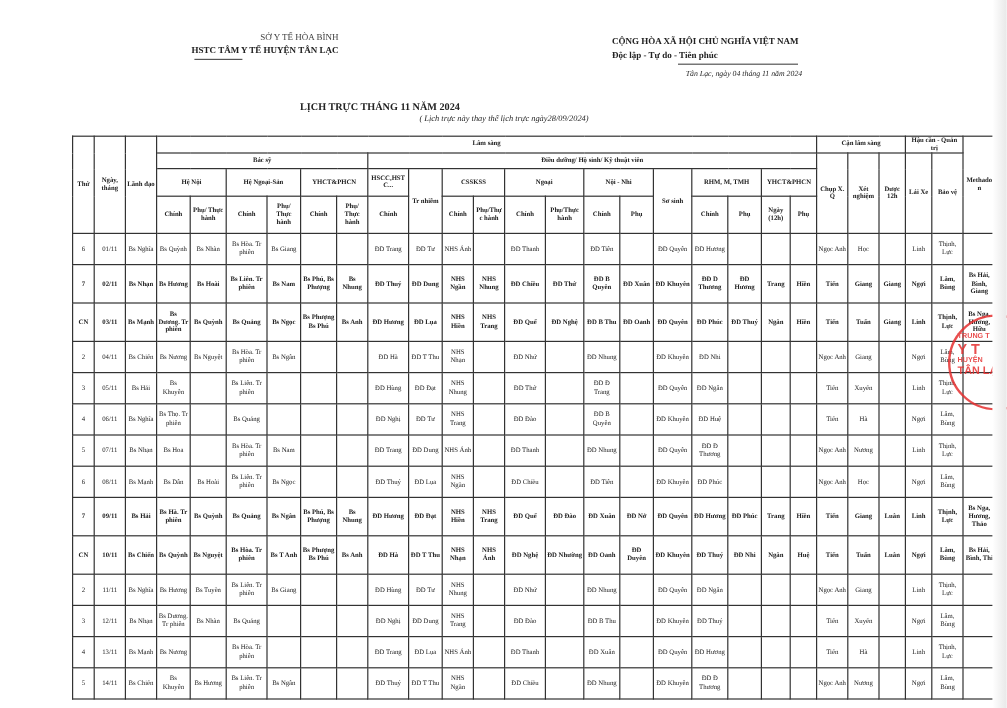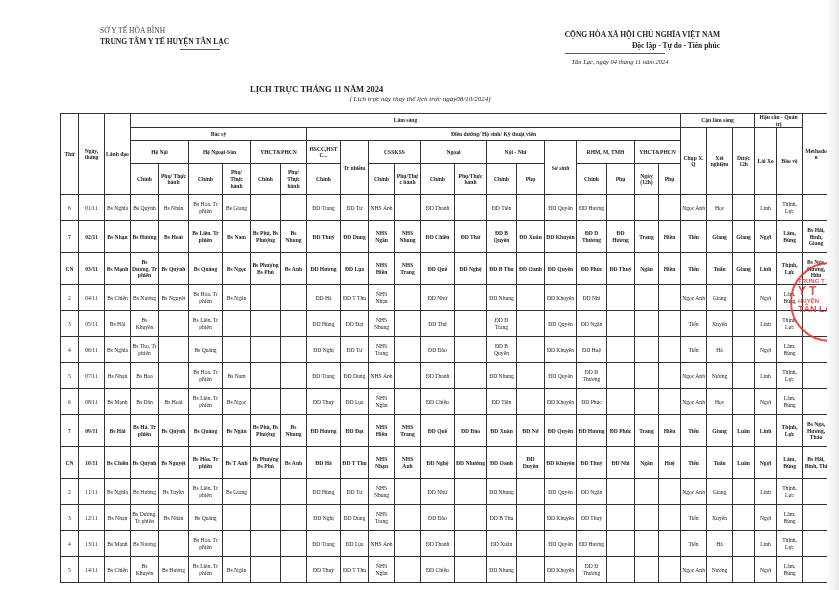--- a/index.html
+++ b/index.html
@@ -4,25 +4,25 @@
 <style>
   html, body { margin: 0; padding: 0; }
   body {
     width: 839px; height: 590px; overflow: hidden;
     background: #ffffff;
     font-family: "Liberation Serif", "DejaVu Serif", serif;
     color: #222;
     position: relative;
   }
   .page { position: absolute; left: 0; top: 0; width: 839px; height: 590px; }
-  .hdr-left { position: absolute; left: 100px; top: 26px; width: 200px; text-align: left; }
+  .hdr-left { position: absolute; left: 82px; top: 26px; width: 200px; text-align: right; }
   .hdr-left .l1 { font-size: 7.5px; color: #444; }
   .hdr-left .l2 { font-size: 7.5px; font-weight: bold; margin-top: 2px; }
   .hdr-left .ul { width: 40px; height: 0; border-top: 1px solid #555; margin: 3px auto 0; }
-  .hdr-right { position: absolute; left: 510px; top: 30px; width: 210px; text-align: right; }
+  .hdr-right { position: absolute; left: 510px; top: 30px; width: 210px; text-align: left; }
   .hdr-right .l1 { font-size: 7.5px; font-weight: bold; }
   .hdr-right .l2 { font-size: 7.5px; font-weight: bold; margin-top: 2px; }
   .hdr-right .ul { width: 100px; height: 0; border-top: 1px solid #555; margin: 3px auto 0; }
   .date-line { position: absolute; left: 520px; top: 58px; width: 200px; text-align: center; font-size: 6.5px; font-style: italic; }
   .title { position: absolute; left: 250px; top: 84px; width: 340px; text-align: left; font-size: 8.5px; font-weight: bold; }
   .subtitle { position: absolute; left: 250px; top: 95px; width: 340px; text-align: center; font-size: 7px; font-style: italic; }
 
   table.roster {
     position: absolute; left: 60px; top: 113px;
     border-collapse: collapse;
@@ -60,31 +60,31 @@
   .stamp .s3 { font-size: 6px; }
   .stamp .s4 { font-size: 9px; }
   .scanedge { position: absolute; left: 827px; top: 0; width: 12px; height: 590px; background: linear-gradient(to right, #fff, #e8e8e8); }
 </style>
 </head>
 <body>
 
 <div class="page">
   <div class="hdr-left">
     <div class="l1">SỞ Y TẾ HÒA BÌNH</div>
-    <div class="l2">TRUNG TÂM Y TẾ HUYỆN TÂN LẠC</div>
+    <div class="l2">HSTC TÂM Y TẾ HUYỆN TÂN LẠC</div>
     <div class="ul"></div>
   </div>
   <div class="hdr-right">
     <div class="l1">CỘNG HÒA XÃ HỘI CHỦ NGHĨA VIỆT NAM</div>
     <div class="l2">Độc lập - Tự do - Tiên phúc</div>
     <div class="ul"></div>
   </div>
   <div class="date-line">Tân Lạc, ngày 04 tháng 11 năm 2024</div>
   <div class="title">LỊCH TRỰC THÁNG 11 NĂM 2024</div>
-  <div class="subtitle">( Lịch trực này thay thế lịch trực ngày08/10/2024)</div>
+  <div class="subtitle">( Lịch trực này thay thế lịch trực ngày28/09/2024)</div>
 
   <table class="roster">
     <colgroup>
       <col style="width:18px">
         <col style="width:26px">
         <col style="width:26px">
       <col style="width:28px">
         <col style="width:30px">
       <col style="width:34px">
         <col style="width:28px">

